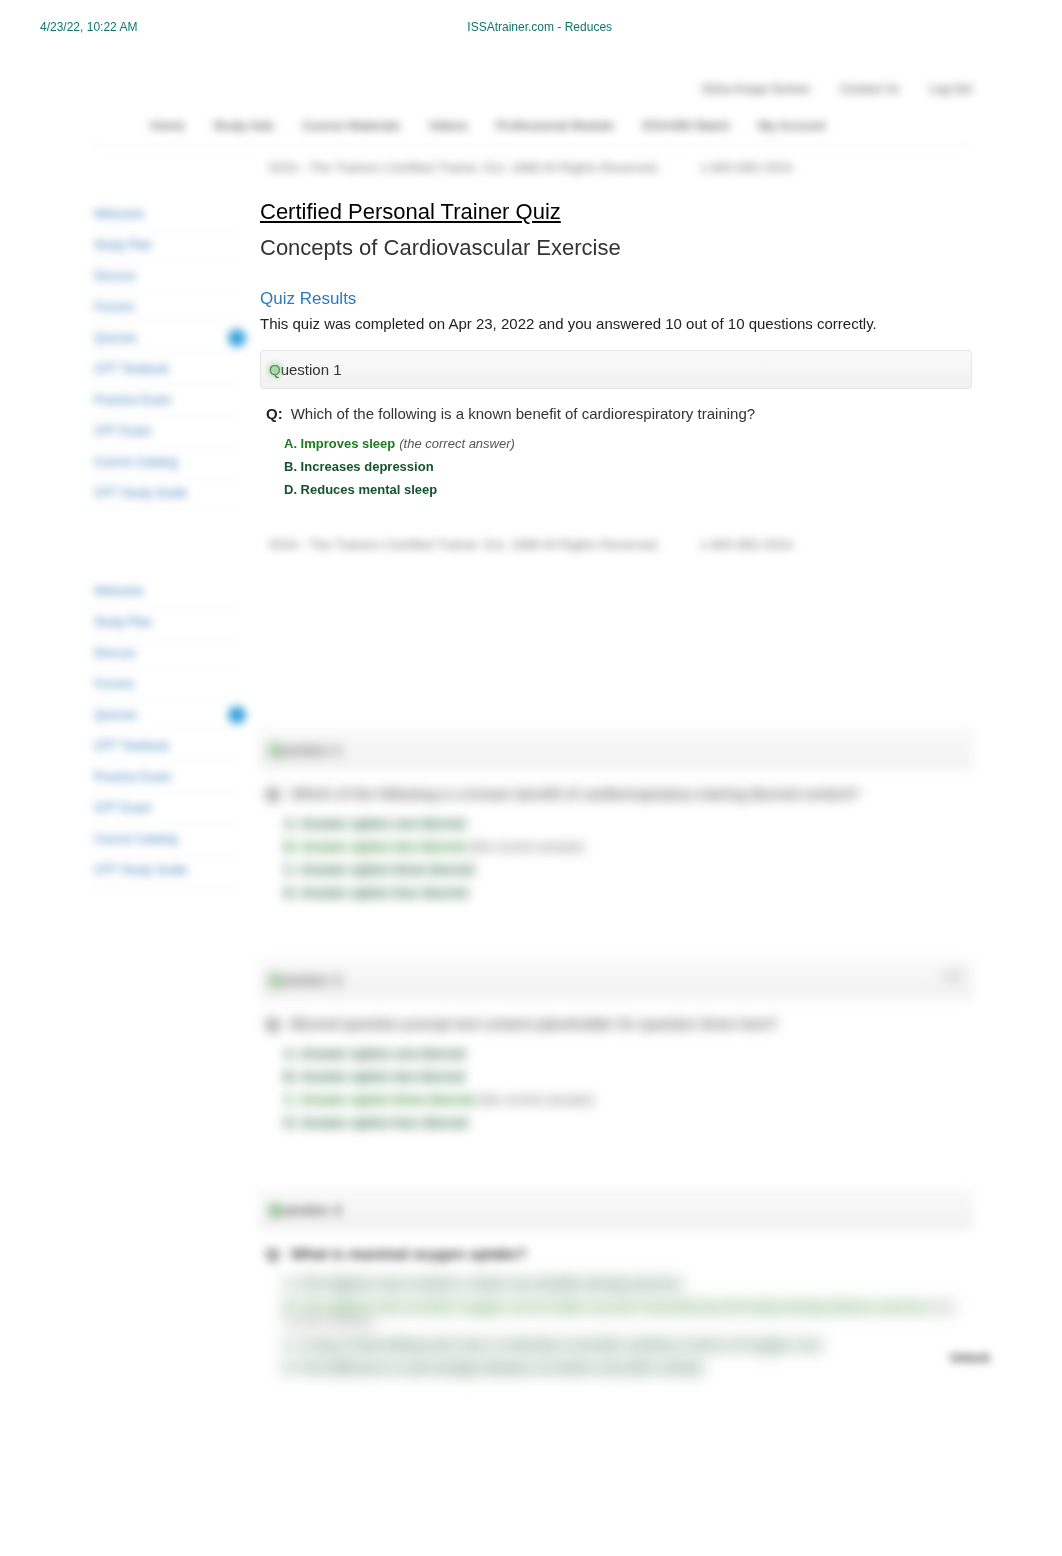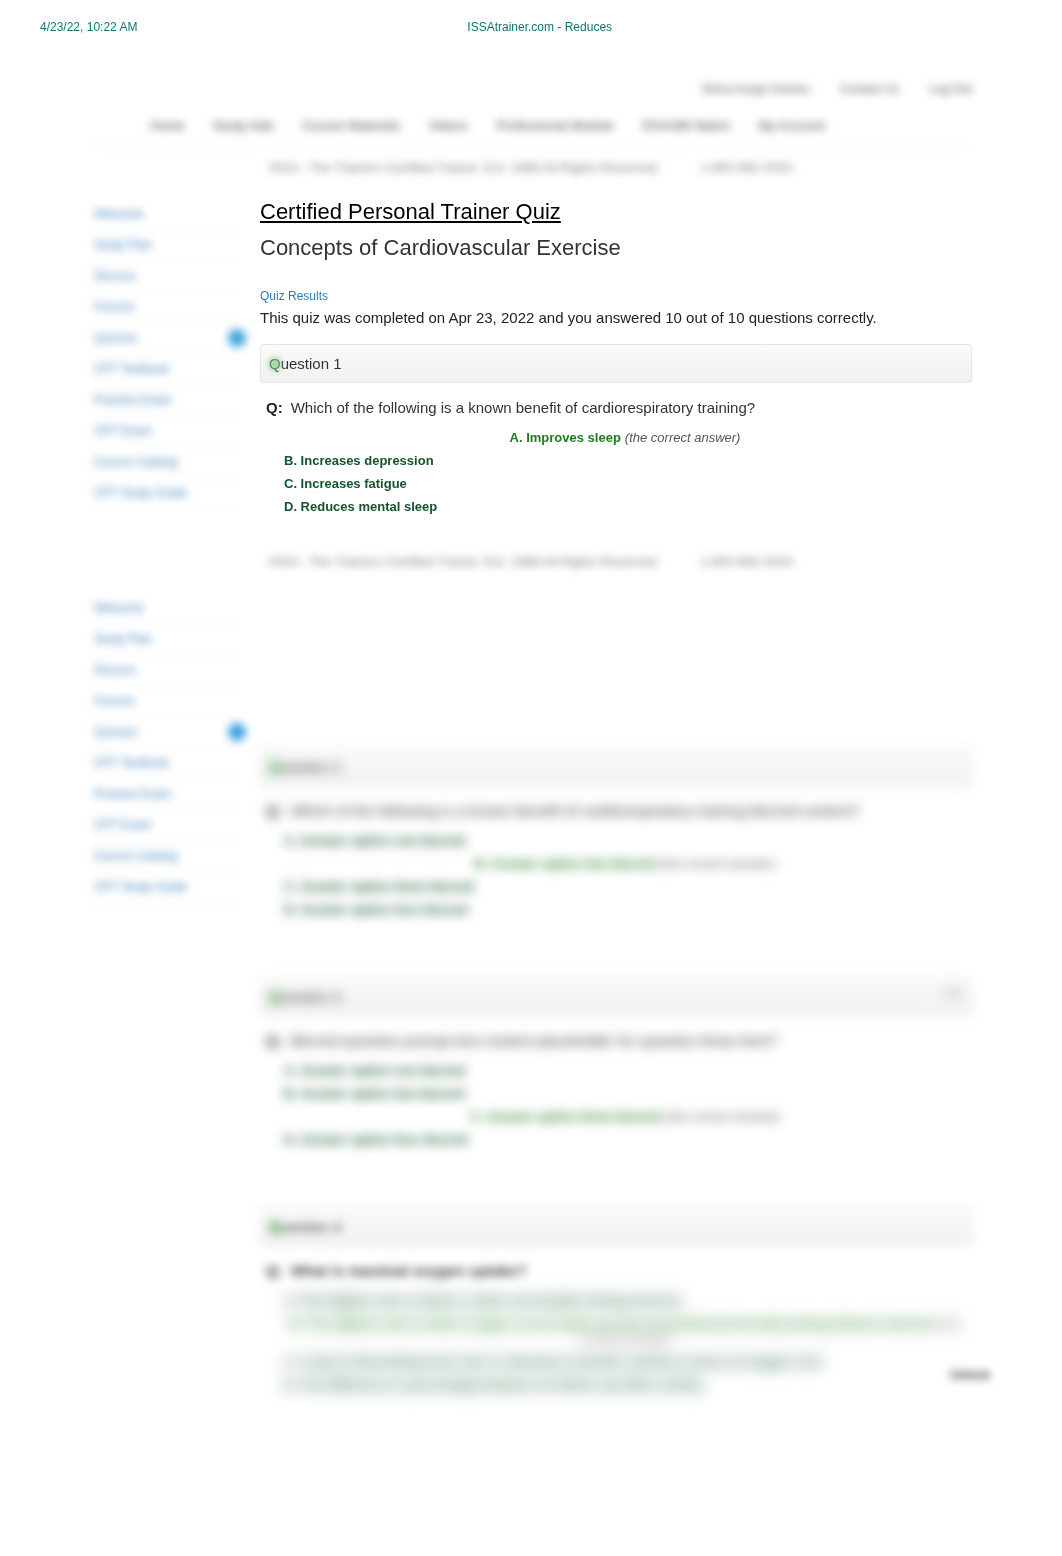--- a/index.html
+++ b/index.html
@@ -81,21 +81,21 @@
     text-decoration: underline;
   }
   h2.subtitle {
     font-size: 22px;
     font-weight: 400;
     color: #333;
     margin-bottom: 28px;
   }
   .results-head {
     color: #2a7bbd;
-    font-size: 12px;
+    font-size: 17px;
     margin-bottom: 6px;
   }
   .results-summary {
     font-size: 15px;
     color: #222;
     margin-bottom: 18px;
   }
   .q-block { margin-bottom: 26px; }
   .q-header {
     background: linear-gradient(#fafafa, #f1f1f1);
@@ -119,21 +119,21 @@
   .q-body { padding: 16px 6px 0 6px; }
   .q-line { display: flex; gap: 8px; font-size: 15px; margin-bottom: 14px; }
   .q-line .ql { font-weight: bold; color: #222; }
   .answers { padding-left: 18px; }
   .ans {
     font-size: 13px;
     margin-bottom: 8px;
     color: #14532d;
     font-weight: bold;
   }
-  .ans.correct { color: #207a20; font-weight: bold; text-align: center; }
+  .ans.correct { color: #207a20; font-weight: bold; }
   .ans .hint { font-style: italic; font-weight: normal; color: #555; margin-left: 4px; }
   .blurred { filter: blur(6px); user-select: none; }
   .blurred-soft { filter: blur(5px); }
   .blurred-hard { filter: blur(7px); }
   .q-block.b2 { margin-top: 160px; }
   .q-block.b3 { margin-top: 60px; }
   .q-block.b4 { margin-top: 60px; }
   .right-tag {
     position: absolute;
     right: 10px;
@@ -214,21 +214,20 @@
         <div class="q-body">
           <div class="q-line">
             <span class="ql">Q:</span>
             <span>Which of the following is a known benefit of cardiorespiratory training?</span>
           </div>
           <div class="answers">
             <div class="ans correct">
               <span>A. Improves sleep</span><span class="hint">(the correct answer)</span>
             </div>
             <div class="ans">B. Increases depression</div>
-            <div class="ans">C. Increases fatigue</div>
             <div class="ans">D. Reduces mental sleep</div>
           </div>
         </div>
       </div>
     </div>
   </div>
 
   <div class="sub-bar">
     <span>ISSA - The Trainers Certified Trainer. Est. 1988 All Rights Reserved.</span>
     <span>1-800-892-ISSA</span>

